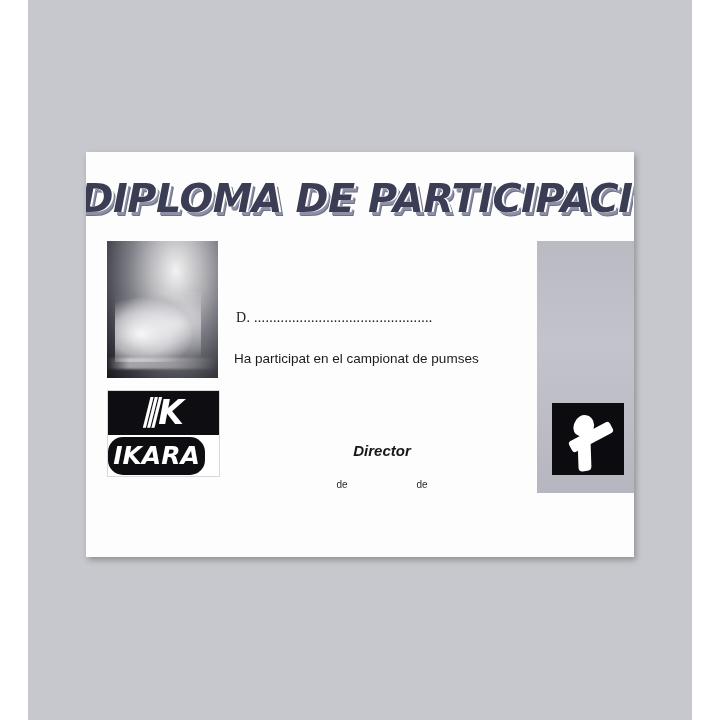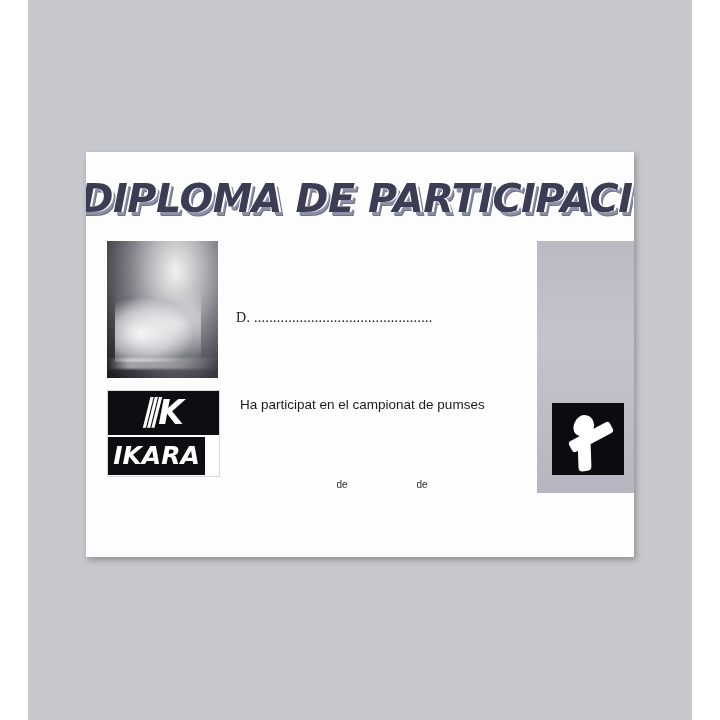--- a/index.html
+++ b/index.html
@@ -138,20 +138,21 @@
     height: 38px;
     background: #0e0e12;
     color: #ffffff;
     font-family: "DejaVu Sans", sans-serif;
     font-weight: bold;
     font-style: italic;
     font-size: 25px;
     line-height: 38px;
     text-align: center;
     letter-spacing: 0px;
+    border-radius: 15px;
   }
   .ikara-logo .reg {
     position: absolute;
     right: 5px;
     top: 50px;
     color: #ffffff;
     font-size: 8px;
     font-family: "DejaVu Sans", sans-serif;
   }
 
@@ -211,28 +212,27 @@
     top: 158px;
     width: 270px;
     font-family: "Liberation Serif", serif;
     font-size: 14px;
     color: #1b1b20;
     white-space: nowrap;
     letter-spacing: 0.3px;
   }
   .body-line {
     position: absolute;
-    left: 154px;
+    left: 148px;
     top: 197px;
     width: 290px;
     font-family: "Liberation Sans", sans-serif;
     font-size: 13.5px;
     color: #1b1b20;
     line-height: 19px;
-    margin-top: 46px;
   }
   .body-line .l2 {
     display: block;
     text-align: center;
     padding-right: 36px;
   }
   .director {
     position: absolute;
     left: 216px;
     top: 290px;
@@ -284,20 +284,21 @@
         <div class="trail"></div>
       </div>
     </div>
 
     <div class="name-line">D. ...............................................</div>
 
     <div class="body-line">
       <span>Ha participat en el campionat de pumses</span>
     </div>
 
+    <div class="director">Director</div>
 
     <div class="date-row">
       <span>de</span>
       <span>de</span>
     </div>
 
   </div>
 </div>
 
 </body></html>

